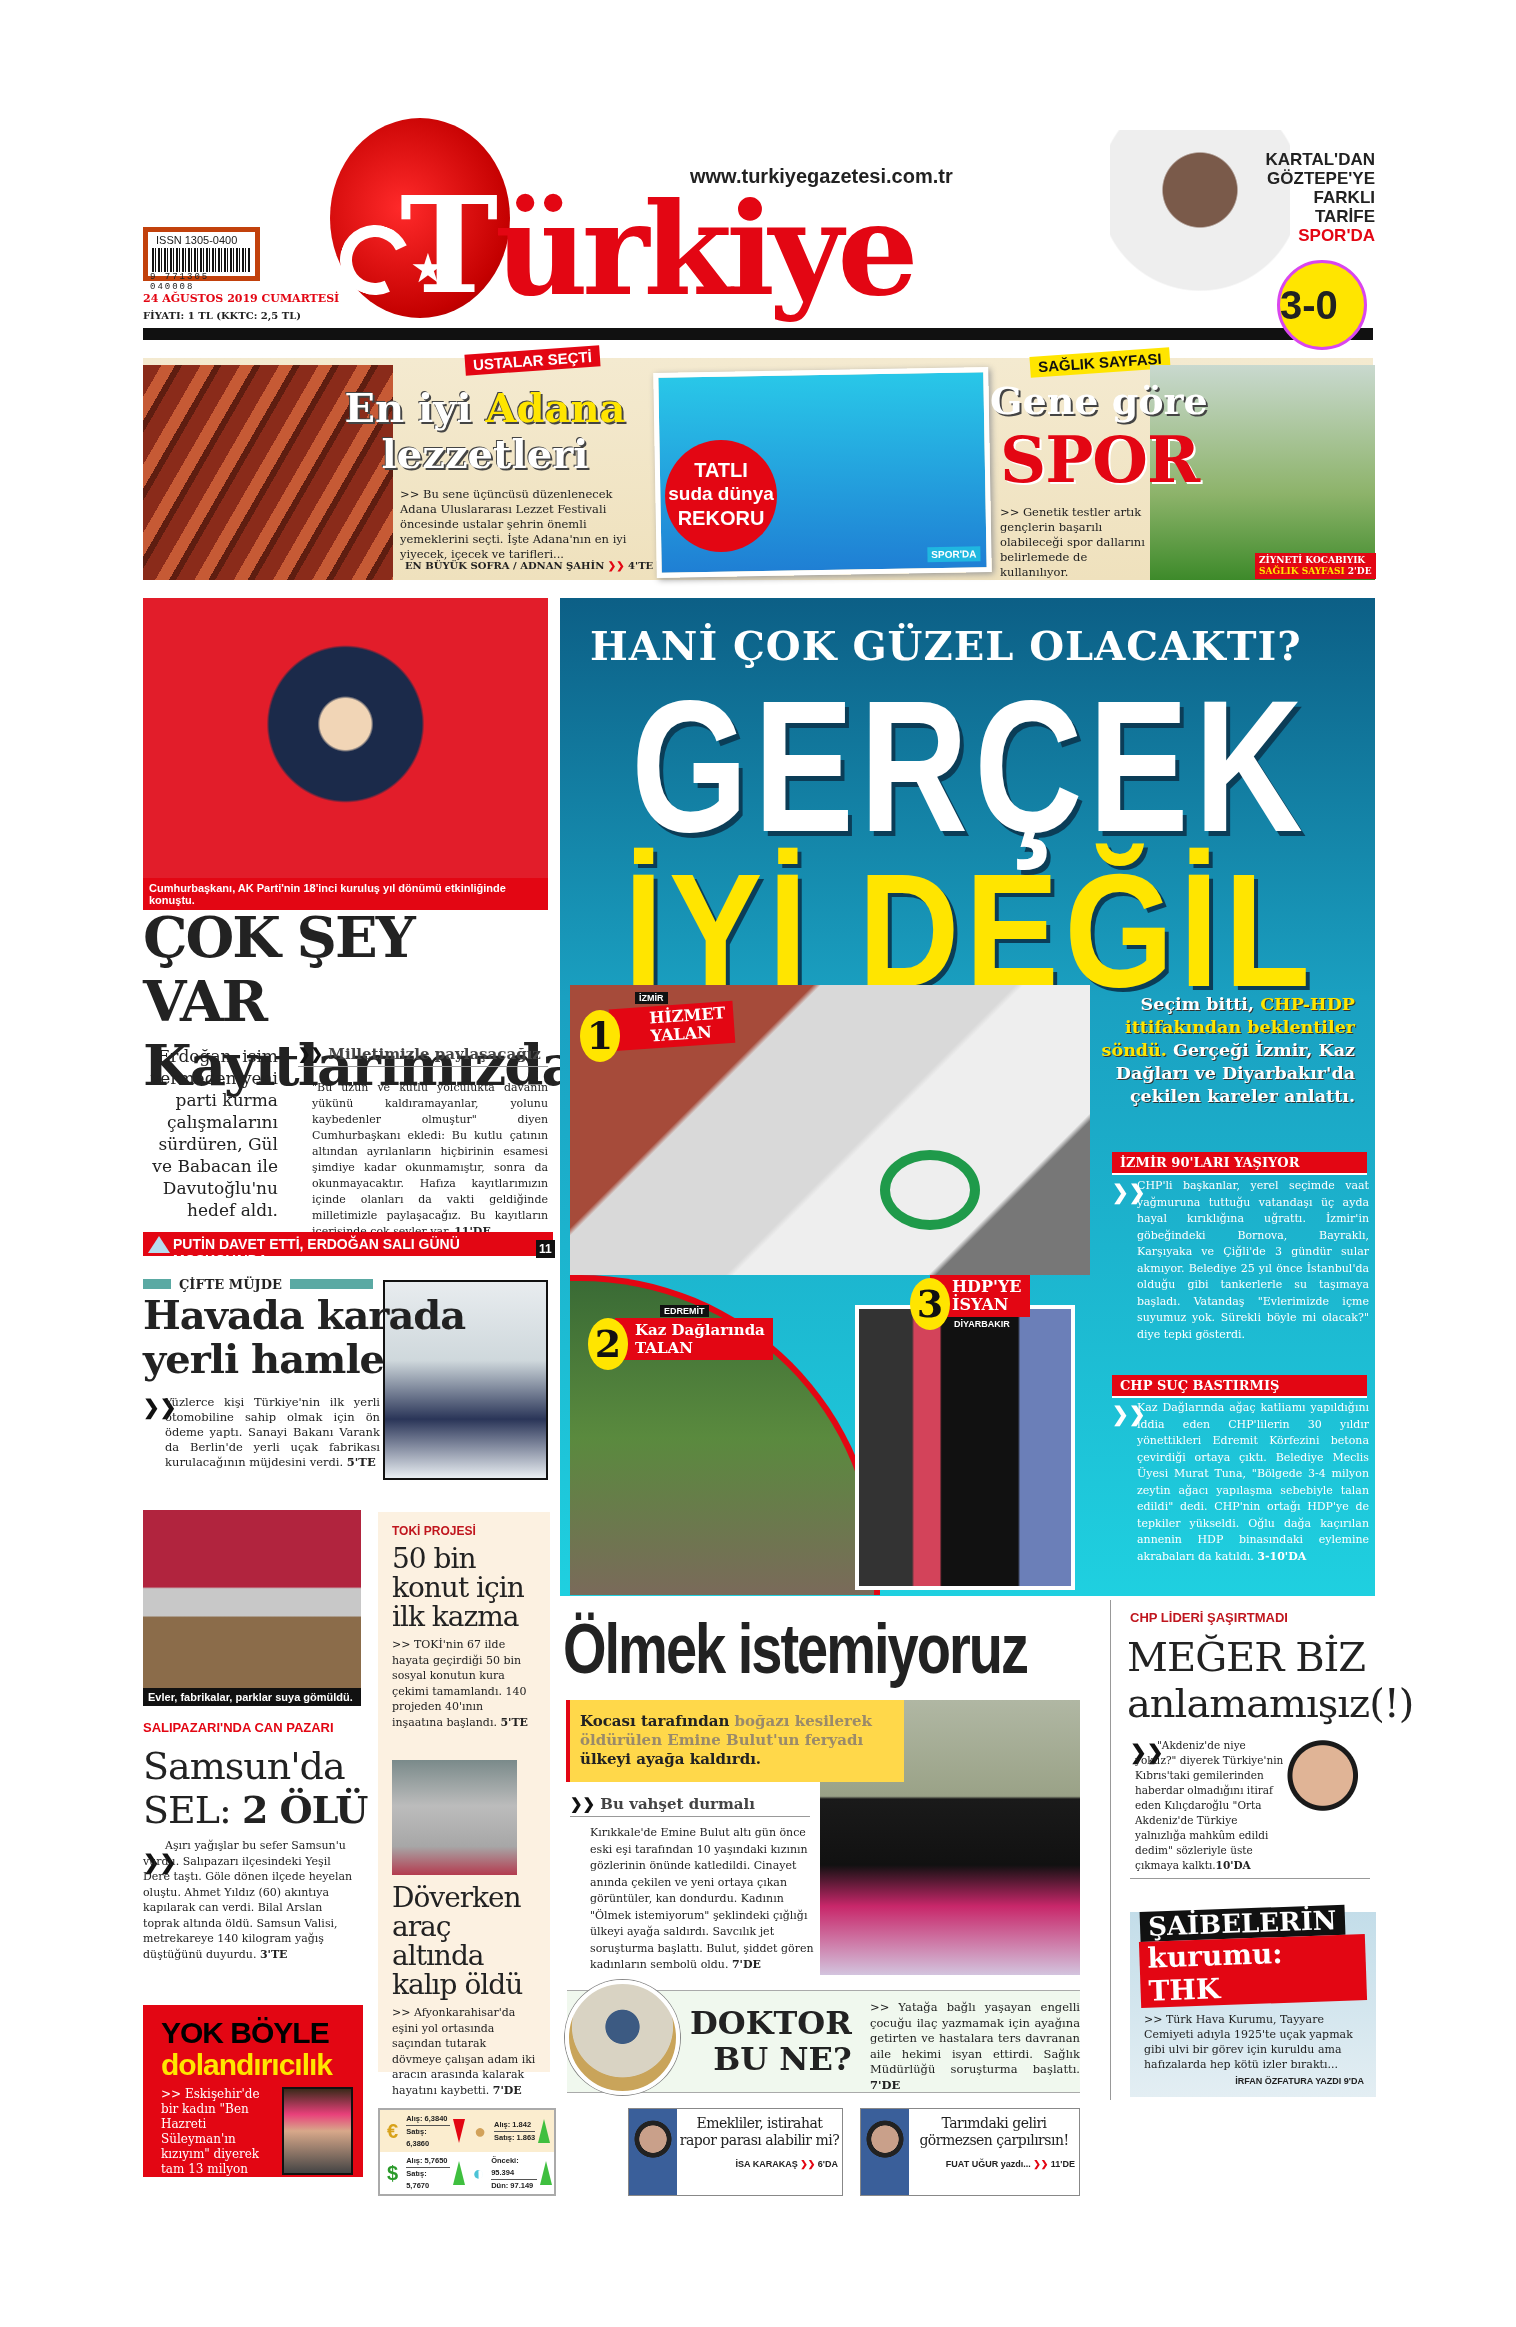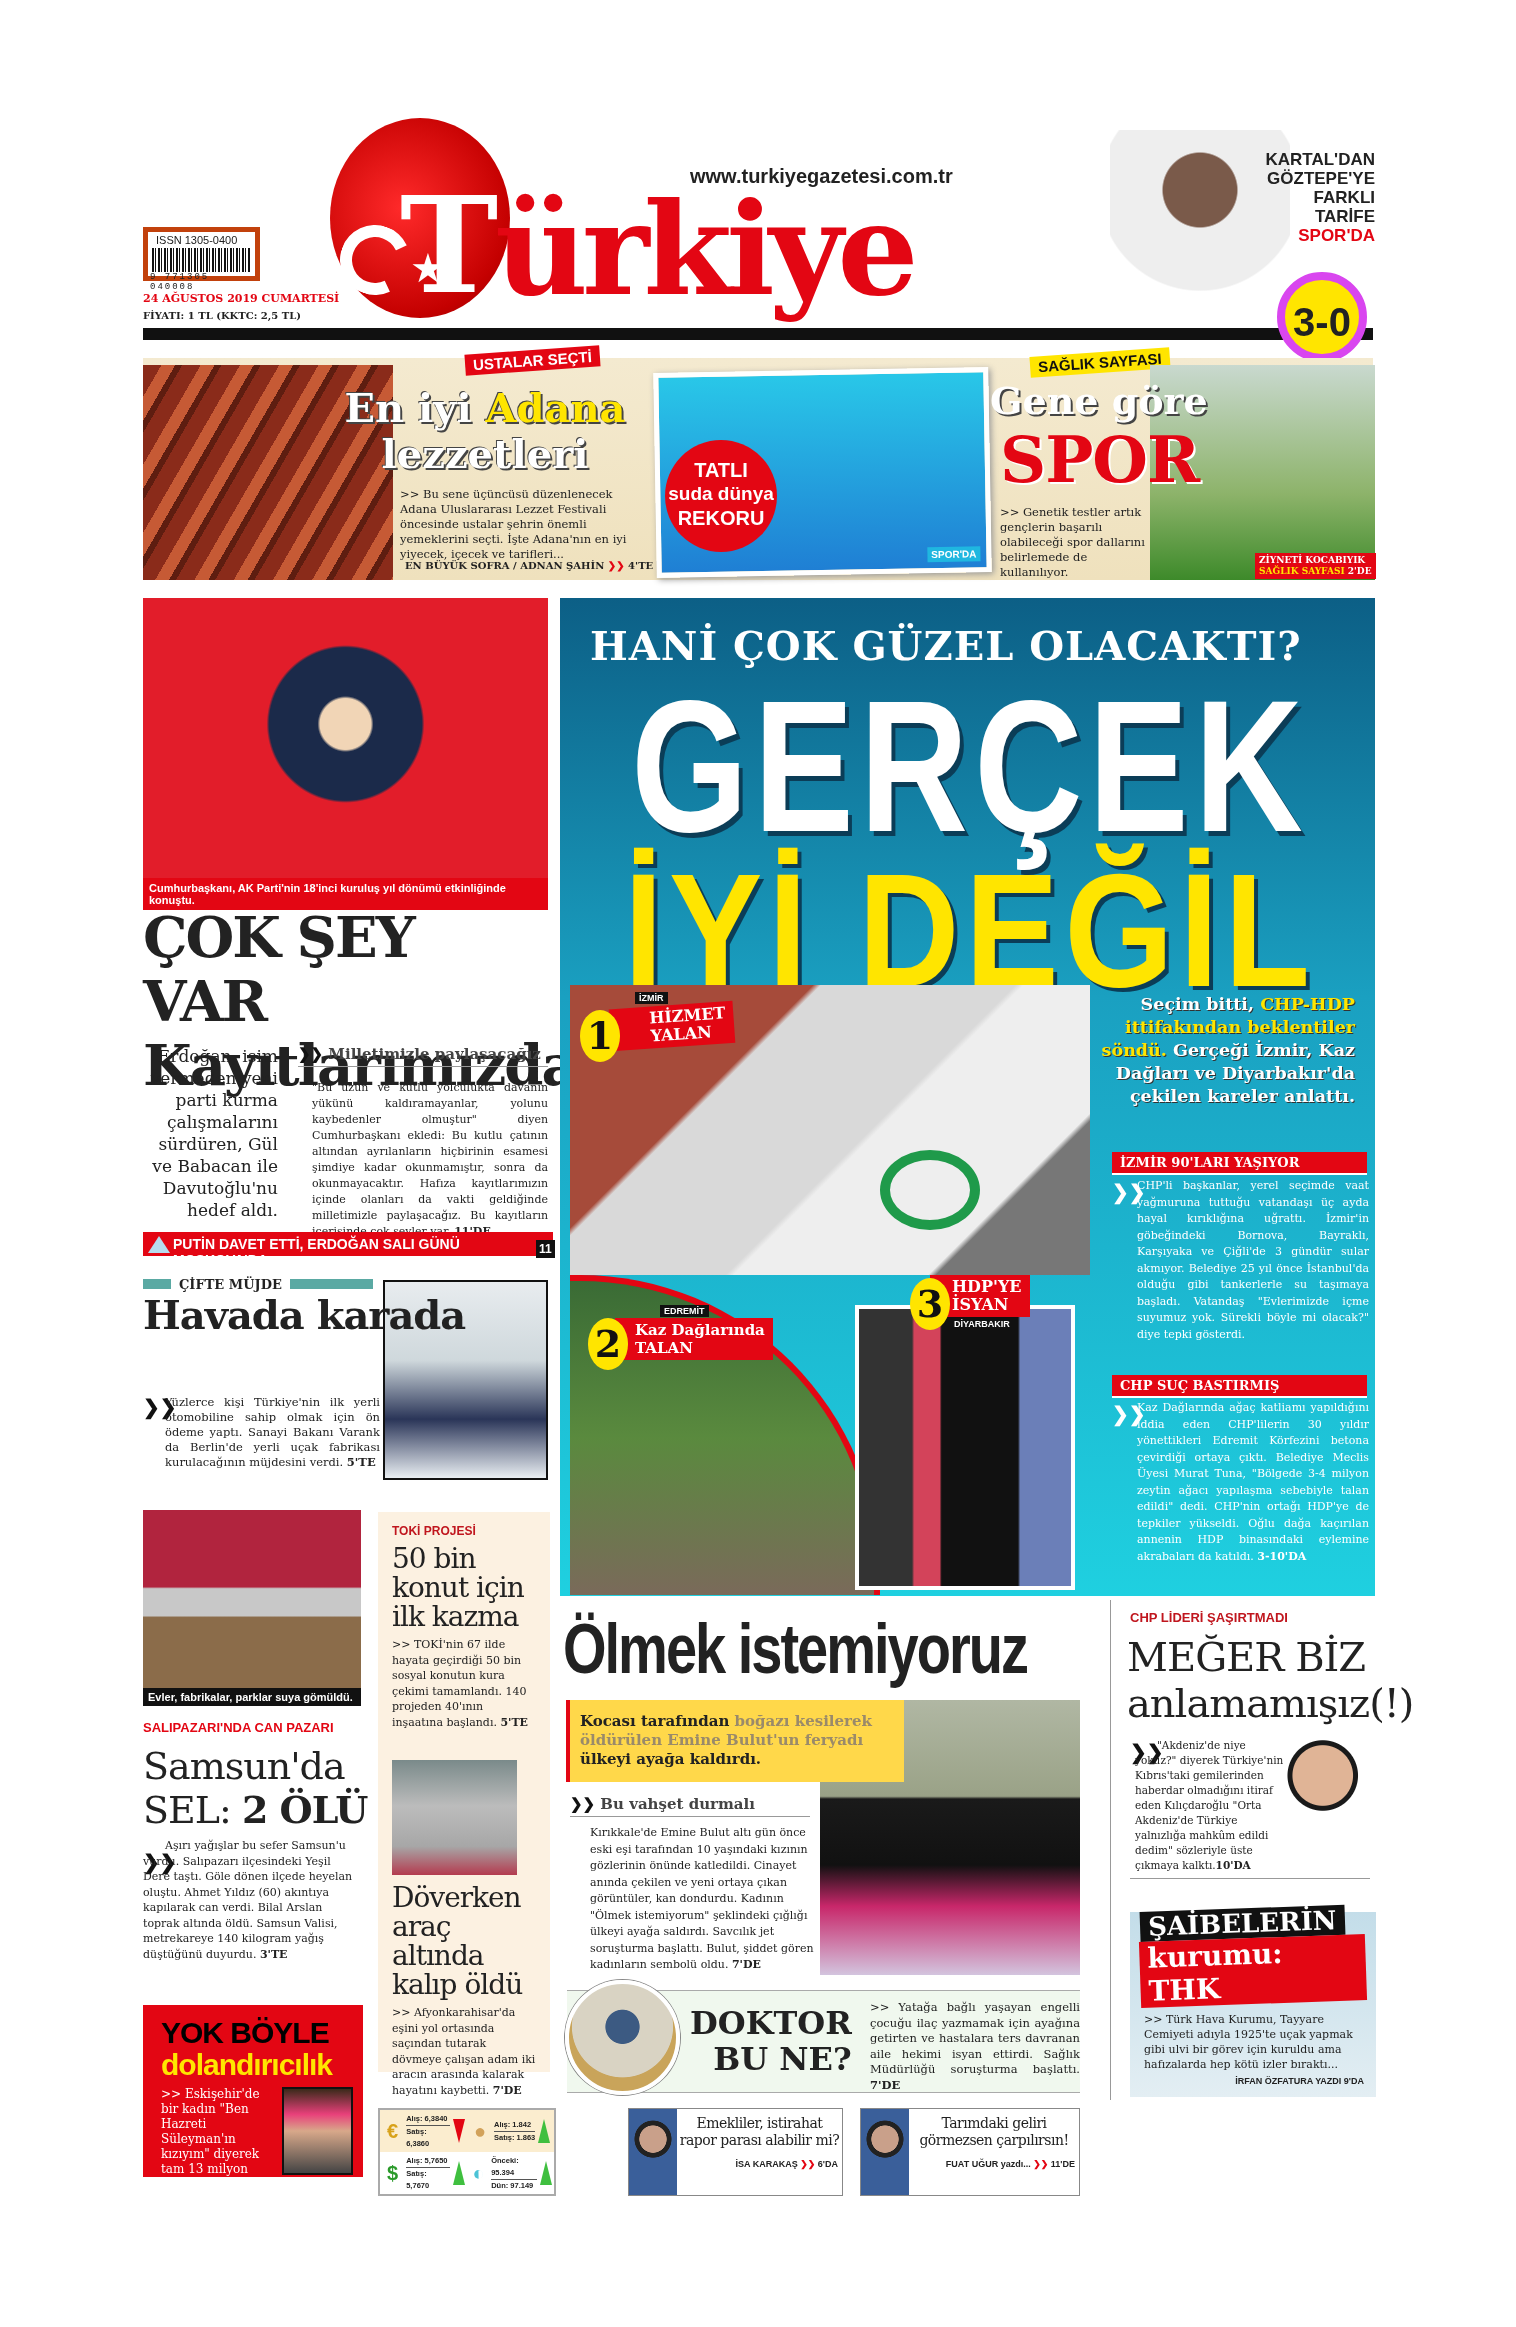--- a/index.html
+++ b/index.html
@@ -14,21 +14,21 @@
 .star{left:410px;top:245px;font-size:40px;color:#fff}
 .issn{left:143px;top:227px;width:117px;height:54px;border:5px solid #c2410c;background:#fff}
 .issn-t{font:11px "Liberation Sans",sans-serif;padding:2px 8px}
 .bars{height:24px;margin:0 4px;background:repeating-linear-gradient(90deg,#111 0 2px,#fff 2px 3px,#111 3px 4px,#fff 4px 6px)}
 .issn-n{font:9px "Liberation Mono",monospace;padding-left:2px;letter-spacing:2px}
 .date{left:143px;top:292px;font:bold 11px "DejaVu Serif",serif;color:#e30613}
 .price{left:143px;top:310px;font:bold 10px "DejaVu Serif",serif}
 .rule{left:143px;top:328px;width:1230px;height:12px;background:#111}
 .sport-photo{left:1110px;top:130px;width:180px;height:200px;background:radial-gradient(circle at 50% 30%,#7a5a4a 0 22%,#eee 23% 60%,#fff 61%)}
 .sport-h{left:1245px;top:150px;width:130px;text-align:right;font:bold 17px "Liberation Sans",sans-serif;line-height:19px}
-.score{left:1277px;top:272px;width:90px;height:90px;border-radius:50%;background:#ffe500;border:8px solid #d946ef;font:bold 40px "Liberation Sans",sans-serif;text-align:center;line-height:84px}
+.score{left:1277px;top:260px;width:90px;height:90px;border-radius:50%;background:#ffe500;border:3px solid #d946ef;font:bold 40px "Liberation Sans",sans-serif;text-align:left;line-height:84px}
 
 .strip{left:143px;top:358px;width:1230px;height:222px;background:linear-gradient(#f4ead0,#efe1bd)}
 .kebab{left:143px;top:365px;width:250px;height:215px;background:repeating-linear-gradient(120deg,#8a2b1a 0 16px,#c65a35 16px 28px,#5e1d10 28px 34px)}
 .tag-red{background:#e30613;color:#fff;font:bold 15px "Liberation Sans",sans-serif;padding:2px 8px;transform:rotate(-4deg)}
 .tag-yel{background:#ffe500;color:#111;font:bold 15px "Liberation Sans",sans-serif;padding:2px 8px;transform:rotate(-4deg)}
 .adana-h{left:340px;top:385px;width:290px;text-align:center;font:bold 40px "DejaVu Serif",serif;line-height:46px;color:#fff;text-shadow:2px 2px 0 #444,-1px -1px 0 #444}
 .small-t{font:11.5px "DejaVu Serif",serif;line-height:15px}
 .byline{font:bold 10px "DejaVu Serif",serif}
 .dive{left:655px;top:370px;width:335px;height:205px;background:linear-gradient(#29c7e8,#1f7fd4);border:5px solid #fff;box-shadow:2px 2px 6px #999;transform:rotate(-1deg)}
 .dive-bubble{left:665px;top:440px;width:112px;height:112px;border-radius:50%;background:#e30613;color:#fff;text-align:center;font:bold 20px "Liberation Sans",sans-serif;line-height:24px;padding-top:18px}
@@ -197,20 +197,21 @@
 <div class="abs page11">11</div>
 
 <div class="abs cifte">
   <div class="bar-teal" style="width:28px"></div>
   <span class="cifte-t">ÇİFTE MÜJDE</span>
   <div class="bar-teal" style="flex:1"></div>
 </div>
 <div class="abs varank"></div>
 <div class="abs havada-h">
   <div>Havada karada</div>
+  <div>yerli hamle</div>
 </div>
 <div class="abs quote-mark" style="left:143px;top:1395px">❯❯</div>
 <div class="abs havada-body"><span>Yüzlerce kişi Türkiye'nin ilk yerli otomobiline sahip olmak için ön ödeme yaptı. Sanayi Bakanı Varank da Berlin'de yerli uçak fabrikası kurulacağının müjdesini verdi.</span> <b>5'TE</b></div>
 
 <div class="abs cover"></div>
 <div class="abs hani">HANİ ÇOK GÜZEL OLACAKTI?</div>
 <div class="abs gercek">GERÇEK</div>
 <div class="abs iyi">İYİ DEĞİL</div>
 <div class="abs tanker"></div>
 <div class="abs hose"></div>

